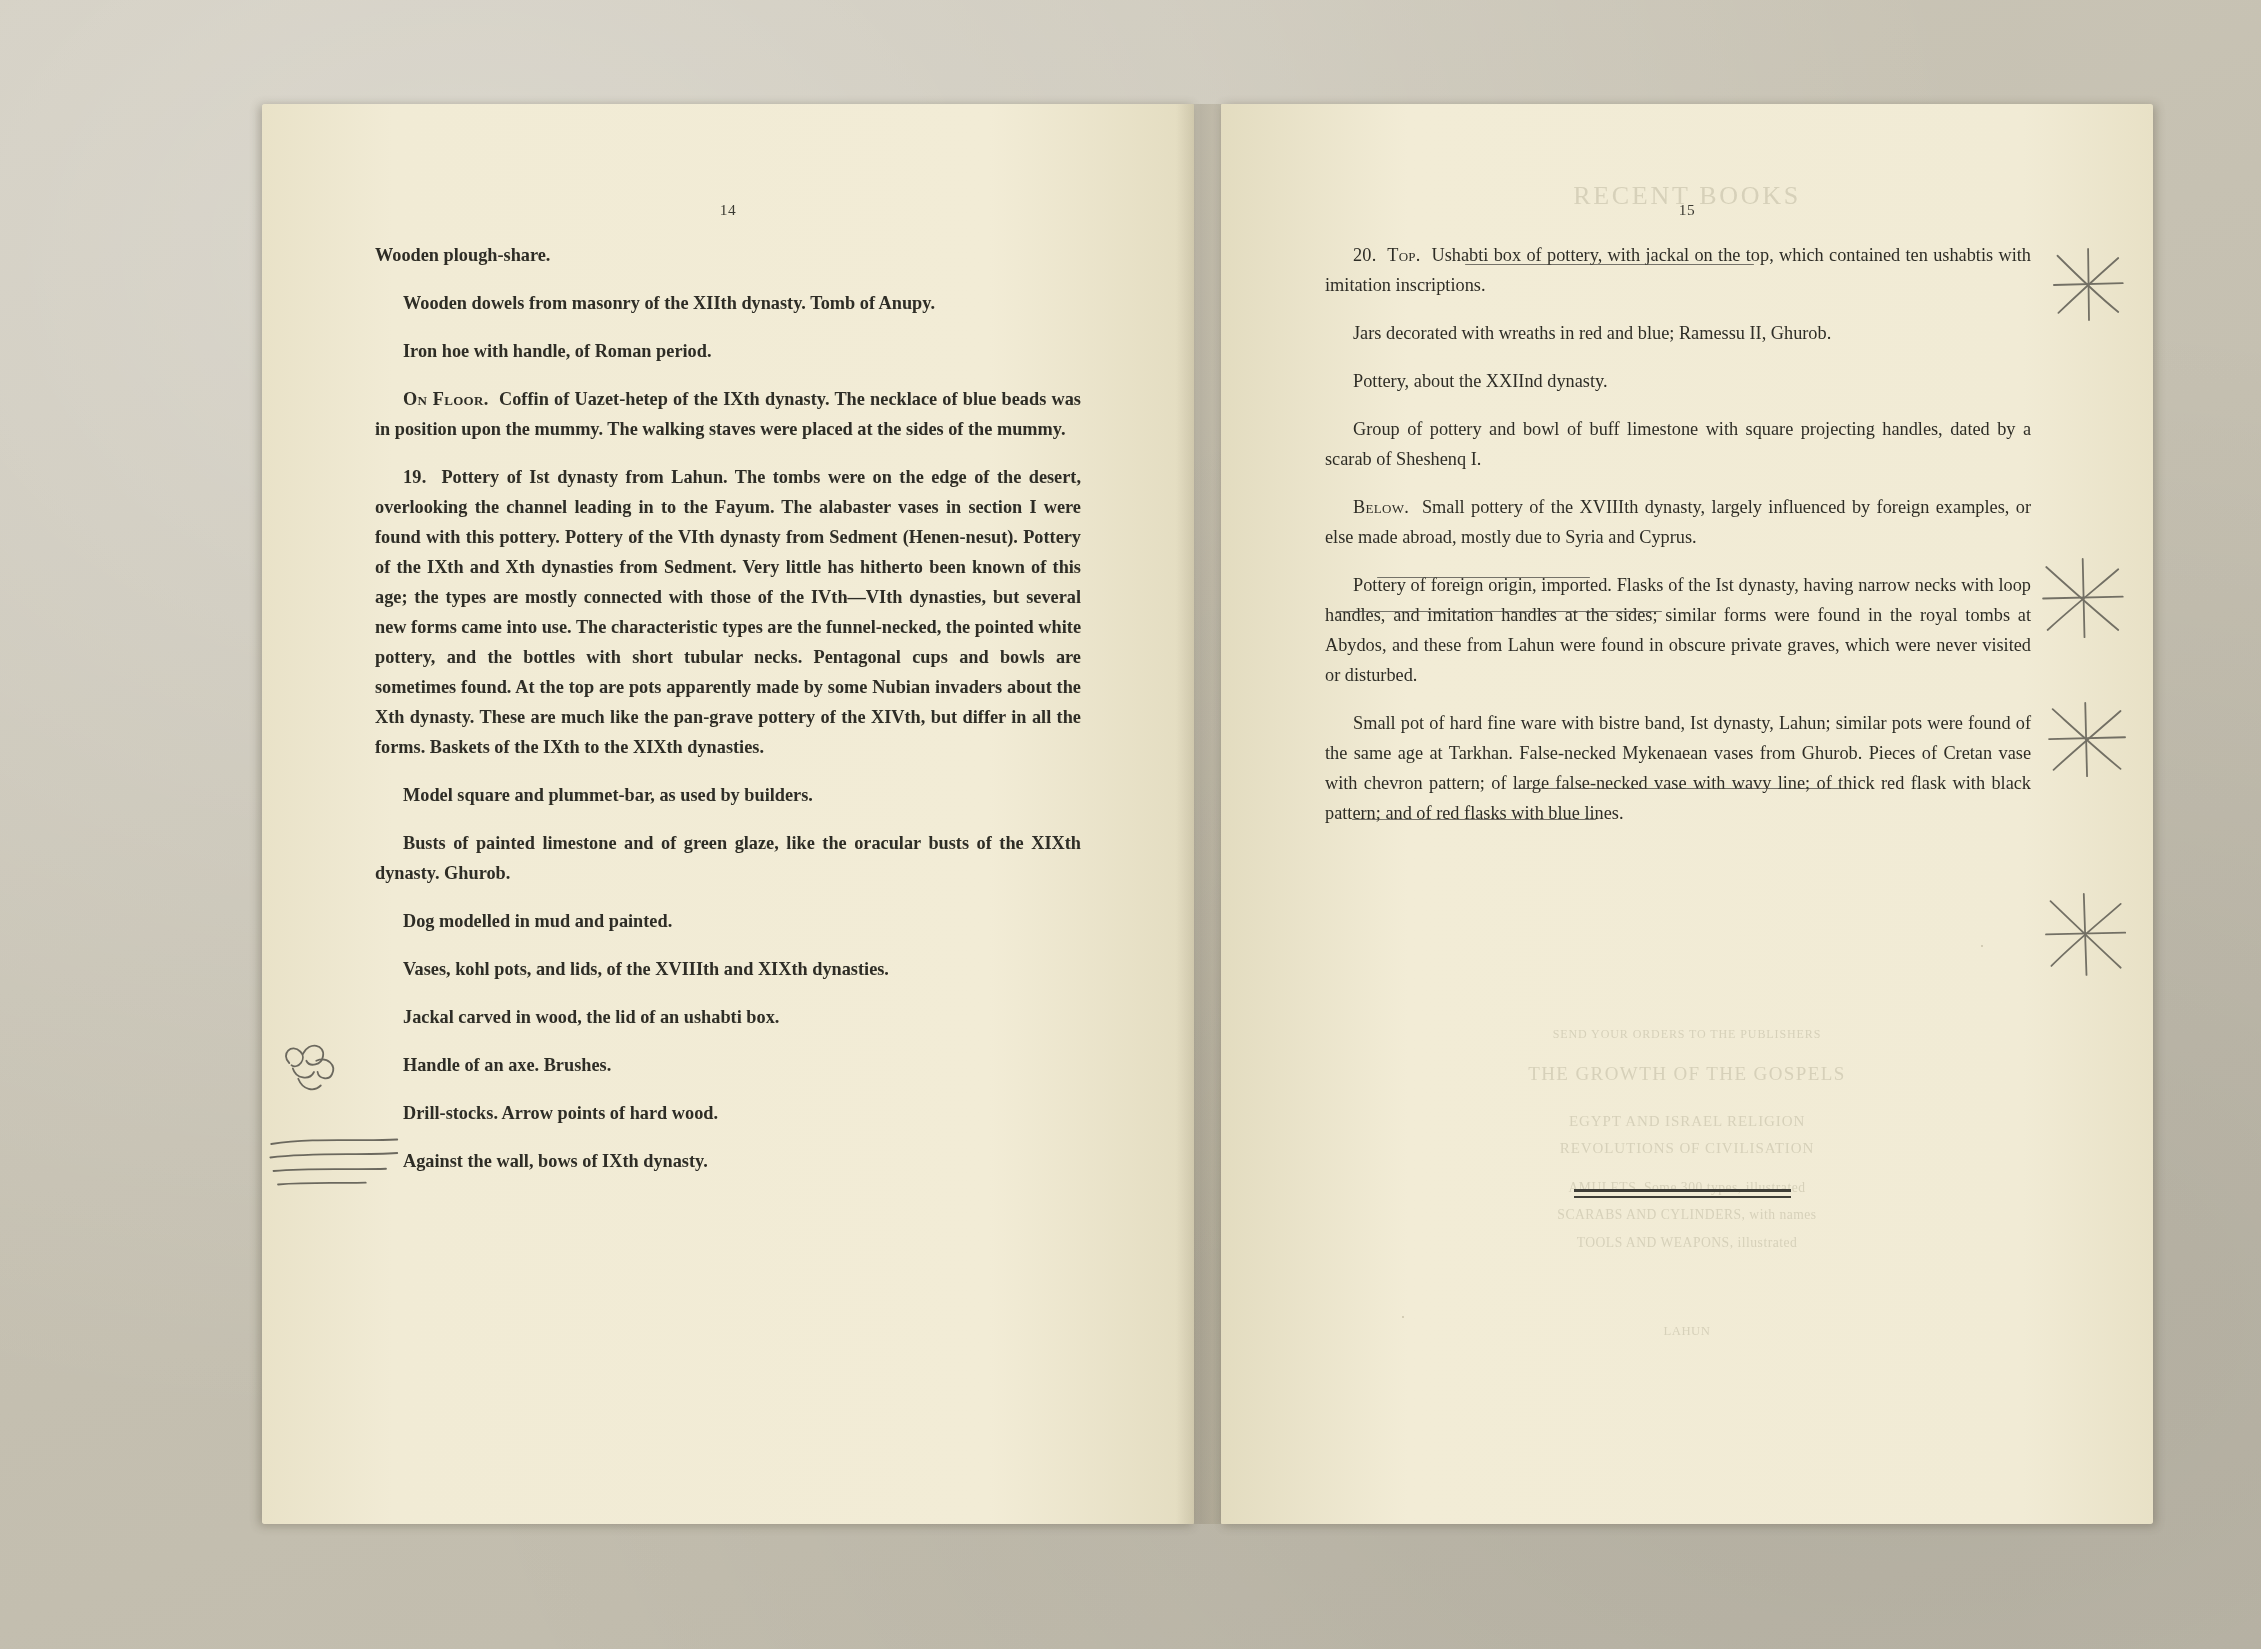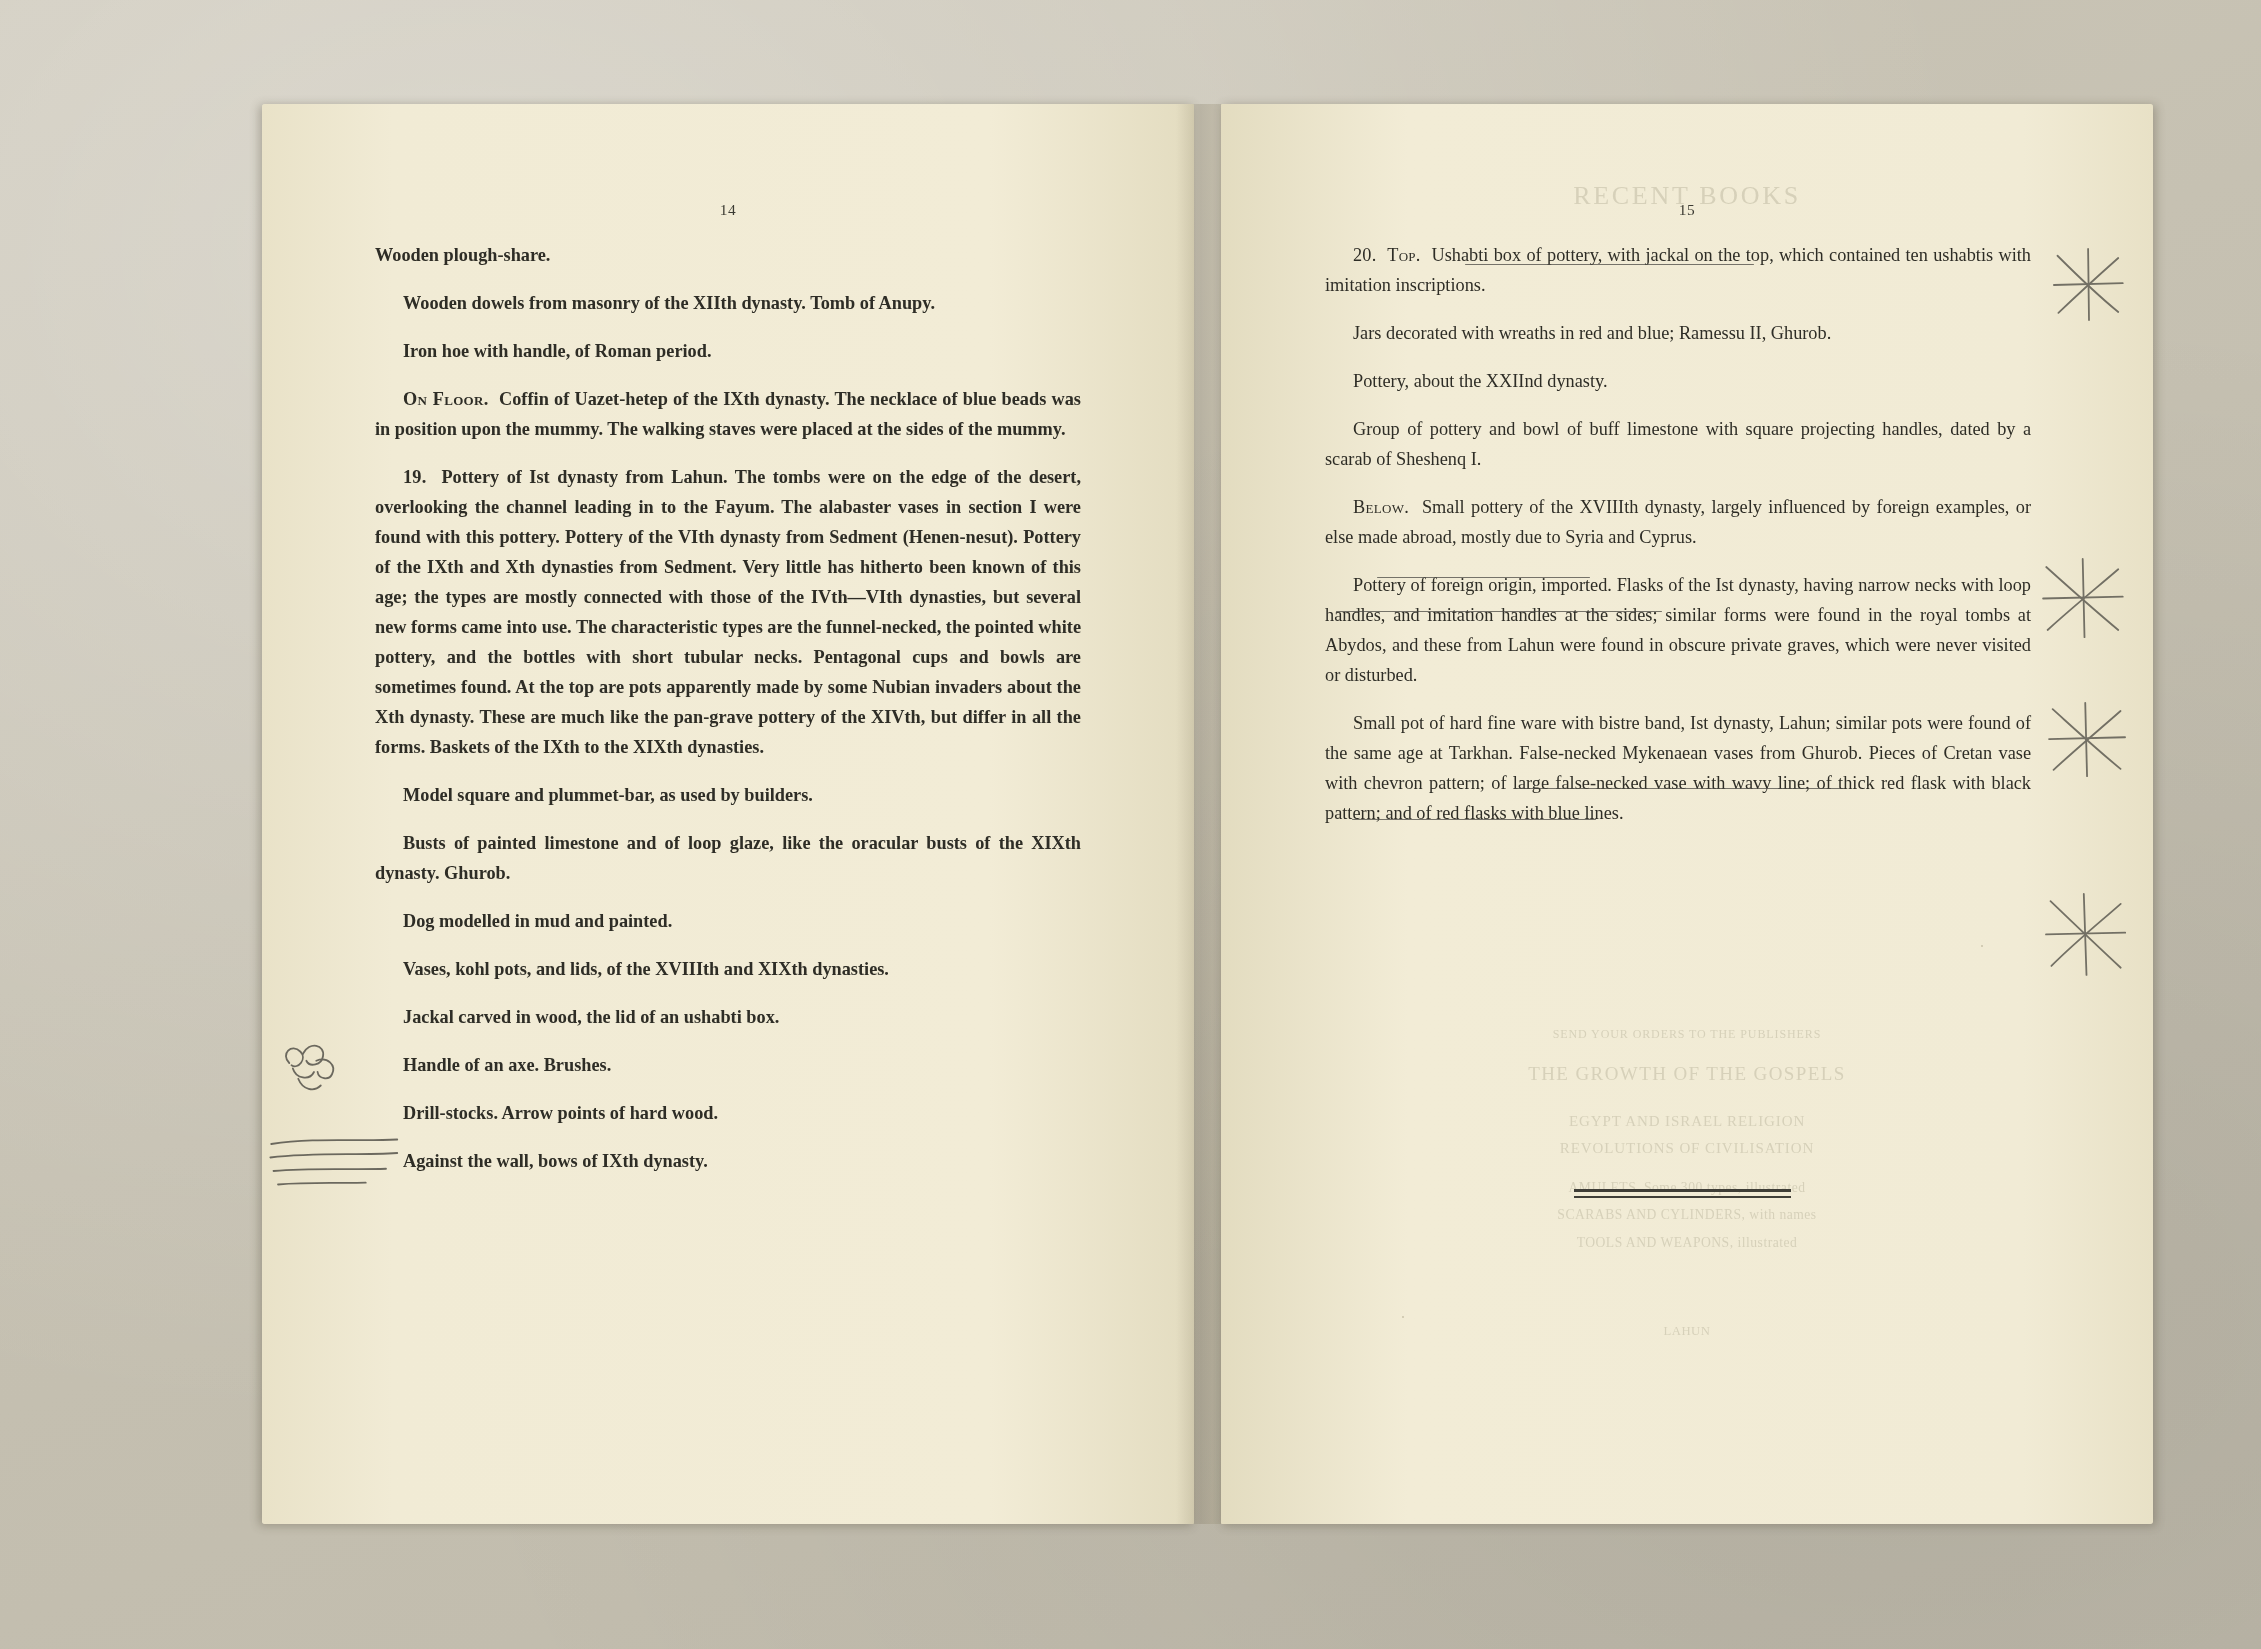--- a/index.html
+++ b/index.html
@@ -197,21 +197,21 @@
     <div class="page-inner">
       <div class="folio">14</div>
 
       <div class="textblock">
         <p class="para noindent">Wooden plough-share.</p>
         <p class="para spaced">Wooden dowels from masonry of the XIIth dynasty. Tomb of Anupy.</p>
         <p class="para spaced">Iron hoe with handle, of Roman period.</p>
         <p class="para spaced"><span class="smallcaps">On Floor.</span>&nbsp; <span>Coffin of Uazet-hetep of the IXth dynasty. The necklace of blue beads was in position upon the mummy. The walking staves were placed at the sides of the mummy.</span></p>
         <p class="para spaced"><span class="num">19.</span>&nbsp; <span>Pottery of Ist dynasty from Lahun. The tombs were on the edge of the desert, overlooking the channel leading in to the Fayum. The alabaster vases in section I were found with this pottery. Pottery of the VIth dynasty from Sedment (Henen-nesut). Pottery of the IXth and Xth dynasties from Sedment. Very little has hitherto been known of this age; the types are mostly connected with those of the IVth—VIth dynasties, but several new forms came into use. The characteristic types are the funnel-necked, the pointed white pottery, and the bottles with short tubular necks. Pentagonal cups and bowls are sometimes found. At the top are pots apparently made by some Nubian invaders about the Xth dynasty. These are much like the pan-grave pottery of the XIVth, but differ in all the forms. Baskets of the IXth to the XIXth dynasties.</span></p>
         <p class="para spaced">Model square and plummet-bar, as used by builders.</p>
-        <p class="para spaced">Busts of painted limestone and of loop glaze, like the oracular busts of the XIXth dynasty. Ghurob.</p>
+        <p class="para spaced">Busts of painted limestone and of green glaze, like the oracular busts of the XIXth dynasty. Ghurob.</p>
         <p class="para spaced">Dog modelled in mud and painted.</p>
         <p class="para spaced">Vases, kohl pots, and lids, of the XVIIIth and XIXth dynasties.</p>
         <p class="para spaced">Jackal carved in wood, the lid of an ushabti box.</p>
         <p class="para spaced">Handle of an axe.   Brushes.</p>
         <p class="para spaced">Drill-stocks.   Arrow points of hard wood.</p>
         <p class="para spaced">Against the wall, bows of IXth dynasty.</p>
       </div>
 
       <div class="pencil-squiggle" style="left:9px; top:932px;">
         <svg width="104" height="90" viewBox="0 0 230 200" fill="none" stroke="#55534b" stroke-width="4" stroke-linecap="round">

